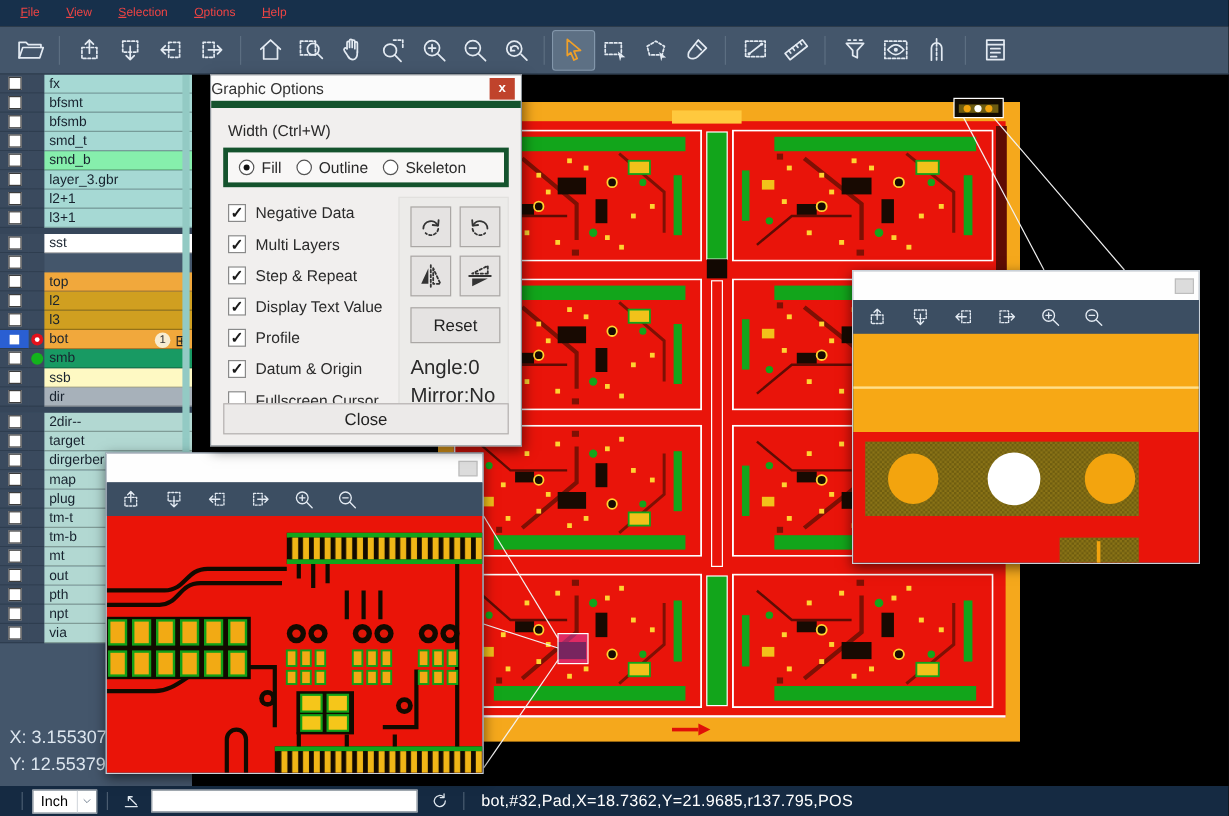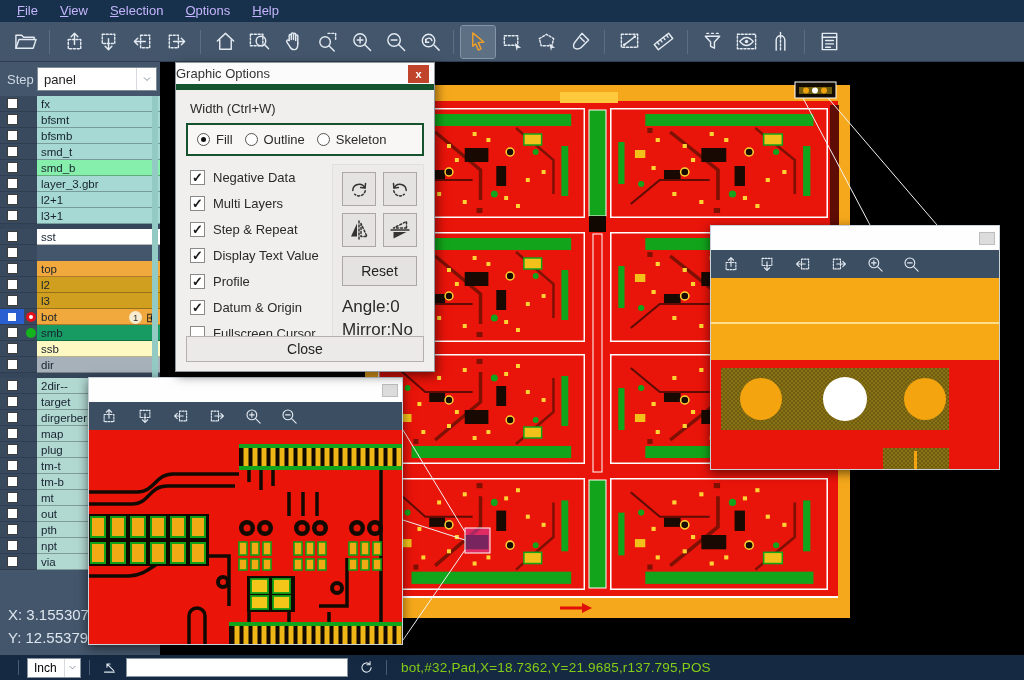--- a/index.html
+++ b/index.html
@@ -3,21 +3,21 @@
 <meta charset="utf-8">
 <style>
   * { margin:0; padding:0; box-sizing:border-box; }
   html,body { background:#222; }
   body { font-family:"Liberation Sans", sans-serif; }
   #screen { position:relative; width:1024px; height:680px; background:#000; overflow:hidden; margin:0 auto; }
 
   
   .menubar { position:absolute; left:0; top:0; width:1024px; height:22px; background:#17304b;
              display:flex; align-items:center; padding-left:6px; z-index:10; }
-  .menu-item { color:#c4b5fd; font-size:13px; padding:0 11px; height:22px; line-height:22px; cursor:default; }
+  .menu-item { color:#ef4444; font-size:10px; padding:0 11px; height:22px; line-height:22px; cursor:default; }
   .menu-item u { text-decoration:underline; }
 
   
   .toolbar { position:absolute; left:0; top:22px; width:1024px; height:40px; background:#44566b;
              display:flex; align-items:center; padding-left:8px; z-index:10; border-bottom:1px solid #2e3d4f; }
   .tb-icon { width:34px; height:32px; display:flex; align-items:center; justify-content:center;
              color:#e3eaf2; border-radius:2px; }
   .tb-icon svg { width:23px; height:23px; }
   .tb-icon.active { background:#5d7084; outline:1px solid #8296aa; color:#f0a028; }
   .tb-sep { width:1px; height:24px; background:#5c6e81; margin:0 7px; }
@@ -64,42 +64,42 @@
   .sb-sep { width:1px; height:15px; background:#4a5c70; margin:0 8px; }
   .unit-select { width:54px; height:20px; background:#fff; border:1px solid #8a949e; display:flex;
                  align-items:center; font-size:12px; color:#000000; padding-left:6px; }
   .unit-select .chev { margin-left:auto; width:16px; height:100%; display:flex; align-items:center;
                        justify-content:center; color:#5a6b7d; border-left:1px solid #d7dbe0; }
   .unit-select .chev svg { width:11px; height:11px; }
   .sb-icon { color:#dfe7ee; width:24px; height:22px; display:flex; align-items:center; justify-content:center; }
   .sb-icon svg { width:17px; height:17px; }
   .cmd-input { width:222px; height:19px; background:#fff; border:1px solid #8a949e; font-size:12px;
                padding:0 4px; margin-left:4px; }
-  .sb-info { color:#84cc16; font-size:13.5px; margin-left:6px; letter-spacing:.2px; }
+  .sb-info { color:#ffffff; font-size:13.5px; margin-left:6px; letter-spacing:.2px; }
 
   
   .pv { position:absolute; border:1px solid #c9d1d9; box-shadow:0 3px 10px rgba(0,0,0,.55);
         background:#3c4e62; z-index:20; }
   .pv-title { height:24px; background:#fefefe; display:flex; align-items:center; padding:0 4px; }
   .pv-btn { margin-left:auto; width:16px; height:13px; background:#dcdcdc; border:1px solid #bdbdbd; }
   .pv-toolbar { height:28px; background:#3c4e62; display:flex; align-items:center; padding-left:8px; gap:12px; }
   .pv-toolbar .tb-icon { width:24px; height:22px; }
   .pv-toolbar .tb-icon svg { width:18px; height:18px; }
   .pv-body { display:block; }
 
   
   .dialog { position:absolute; left:175px; top:62px; width:260px; height:310px; background:#f1efee;
             border:1px solid #8f969c; z-index:30; box-shadow:2px 4px 10px rgba(0,0,0,.5);
             font-size:13px; color:#2a2a2a; }
   .dlg-title { height:27px; background:#fbfbfb; border-bottom:6px solid #14532d; display:flex;
                align-items:center; font-size:13px; color:#333; }
   .dlg-close { margin-left:auto; margin-right:5px; width:21px; height:18px; background:#c0432c; color:#fff;
                font-size:11px; display:flex; align-items:center; justify-content:center; font-weight:bold; }
   .dlg-width { padding:11px 0 7px 14px; }
-  .radio-box { margin:0 10px; height:33px; background:#f8f7f6; border:2px solid #14532d; display:flex;
+  .radio-box { margin:0 10px; height:33px; background:#f8f7f6; border:4px solid #14532d; display:flex;
                align-items:center; padding:0 9px; gap:4px; }
   .radio { display:flex; align-items:center; margin-right:8px; }
   .radio .rb { width:13px; height:13px; border-radius:50%; border:1px solid #555; background:#fff;
                position:relative; margin-right:6px; flex:none; }
   .radio.sel .rb::after { content:""; position:absolute; left:3px; top:3px; width:5px; height:5px;
                           border-radius:50%; background:#111; }
   .dlg-cols { display:flex; padding:8px 10px 0 14px; }
   .dlg-checks { width:142px; }
   .chk-row { display:flex; align-items:center; height:26px; }
   .chk-box { width:15px; height:15px; background:#fff; border:1px solid #8a8a8a; margin-right:8px;
@@ -372,31 +372,20 @@
           <line x1="643" y1="36" x2="710" y2="163"></line>
           <line x1="668" y1="36" x2="777" y2="163"></line>
           <line x1="305" y1="470" x2="243" y2="368"></line>
           <line x1="305" y1="478" x2="243" y2="458"></line>
           <line x1="305" y1="488" x2="243" y2="578"></line>
         </g>
       </svg>
     </div>
 
     <div class="sidebar">
-      <div class="step-row">
-        <span class="step-label">Step</span>
-        <div class="step-select">
-          <span>panel</span>
-          <span class="chev">
-              <svg viewBox="0 0 24 24" fill="none" stroke="currentColor" stroke-width="1.5" stroke-linecap="round" stroke-linejoin="round">
-                <path d="M6.5 9.5L12 15l5.5-5.5"></path>
-              </svg>
-            </span>
-        </div>
-      </div>
       <div class="layer-list" id="layer-list">
           <div class="layer-row">
             <span class="cb-cell">
               <span class="cb-box"></span>
             </span>
             <span class="ind-cell"></span>
             <span class="nm-cell" style="background: rgb(166, 217, 212);">fx</span>
           </div>
           <div class="layer-row">
             <span class="cb-cell">

